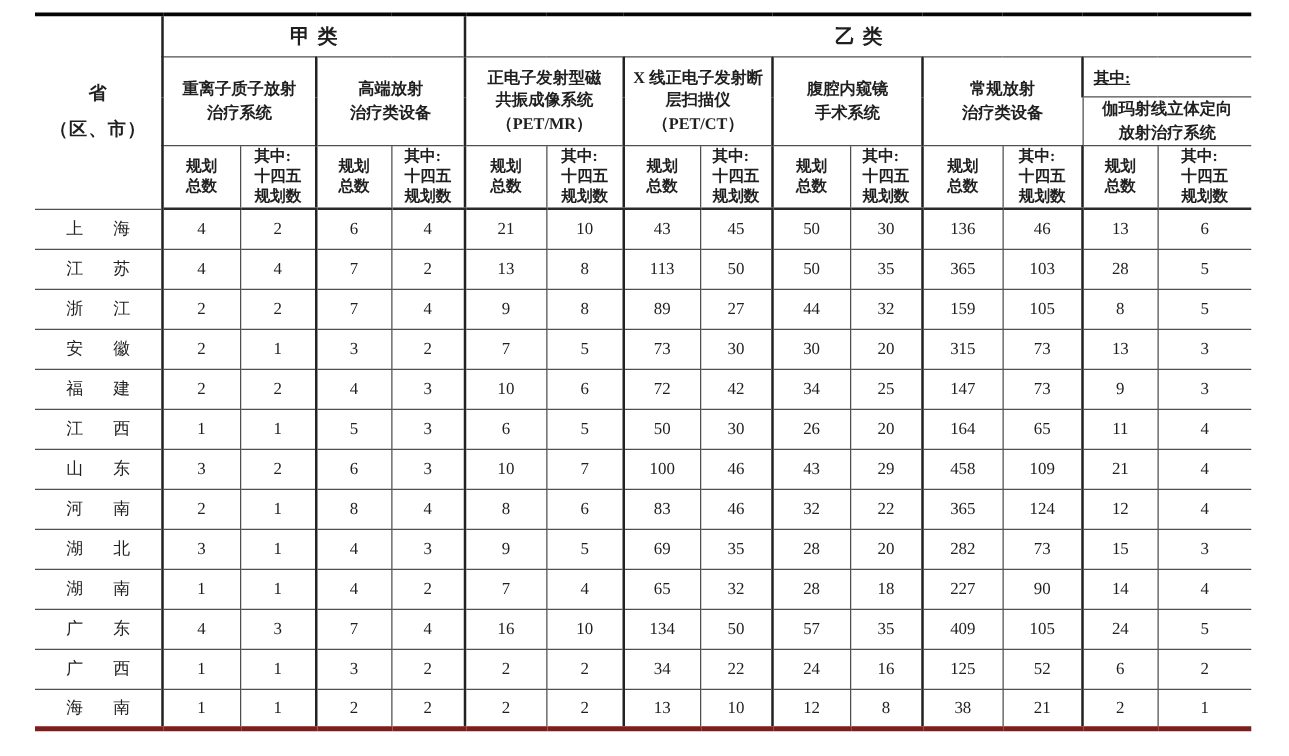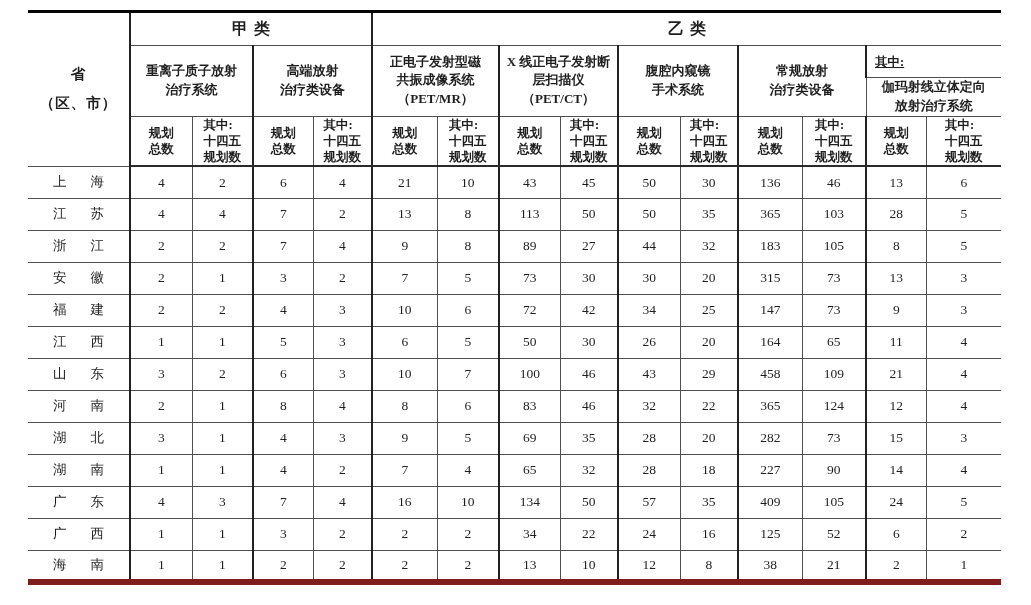--- a/index.html
+++ b/index.html
@@ -21,21 +21,21 @@
   th, td {
     border: 1px solid #4f4f4f;
     padding: 0;
     text-align: center;
     vertical-align: middle;
     font-weight: normal;
     overflow: hidden;
   }
   
   thead tr:first-child > * { border-top: 3px solid #050505; font-family: Liberation Serif, serif; }
-  tbody tr:last-child  > * { border-bottom: 6px solid #7f1d1d; }
+  tbody tr:last-child  > * { border-bottom: 4px solid #7f1d1d; }
   tr > *:first-child { border-left: none; }
   tr > *:last-child  { border-right: none; }
   thead tr.subrow > * { border-bottom: 2px solid #2a2a2a; }
 
   
   .gs { border-left: 2px solid #222; }
   .corner, th.prov { border-right: 2px solid #222; }
 
   
   .corner span {
@@ -218,21 +218,21 @@
           <td class="num gs">2</td>
           <td class="num">2</td>
           <td class="num gs">7</td>
           <td class="num">4</td>
           <td class="num gs">9</td>
           <td class="num">8</td>
           <td class="num gs">89</td>
           <td class="num">27</td>
           <td class="num gs">44</td>
           <td class="num">32</td>
-          <td class="num gs">183</td>
+          <td class="num gs">159</td>
           <td class="num">105</td>
           <td class="num gs">8</td>
           <td class="num">5</td>
         </tr>
         <tr>
           <th class="prov"><span class="prov-name">安徽</span></th>
           <td class="num gs">2</td>
           <td class="num">1</td>
           <td class="num gs">3</td>
           <td class="num">2</td>

